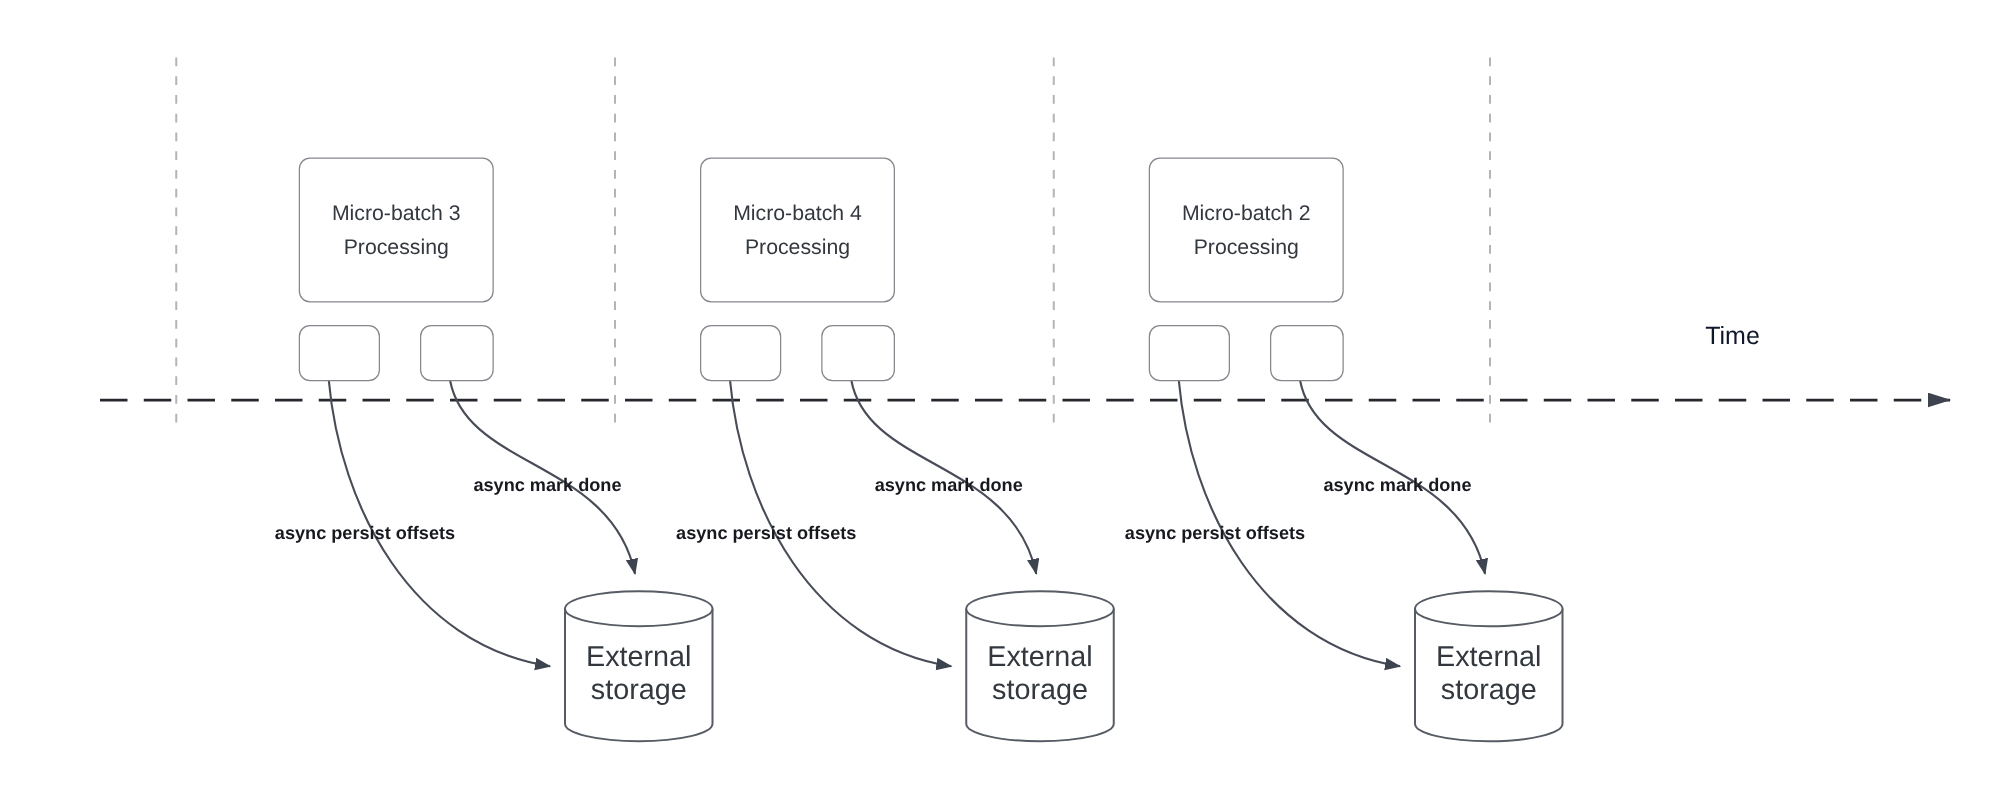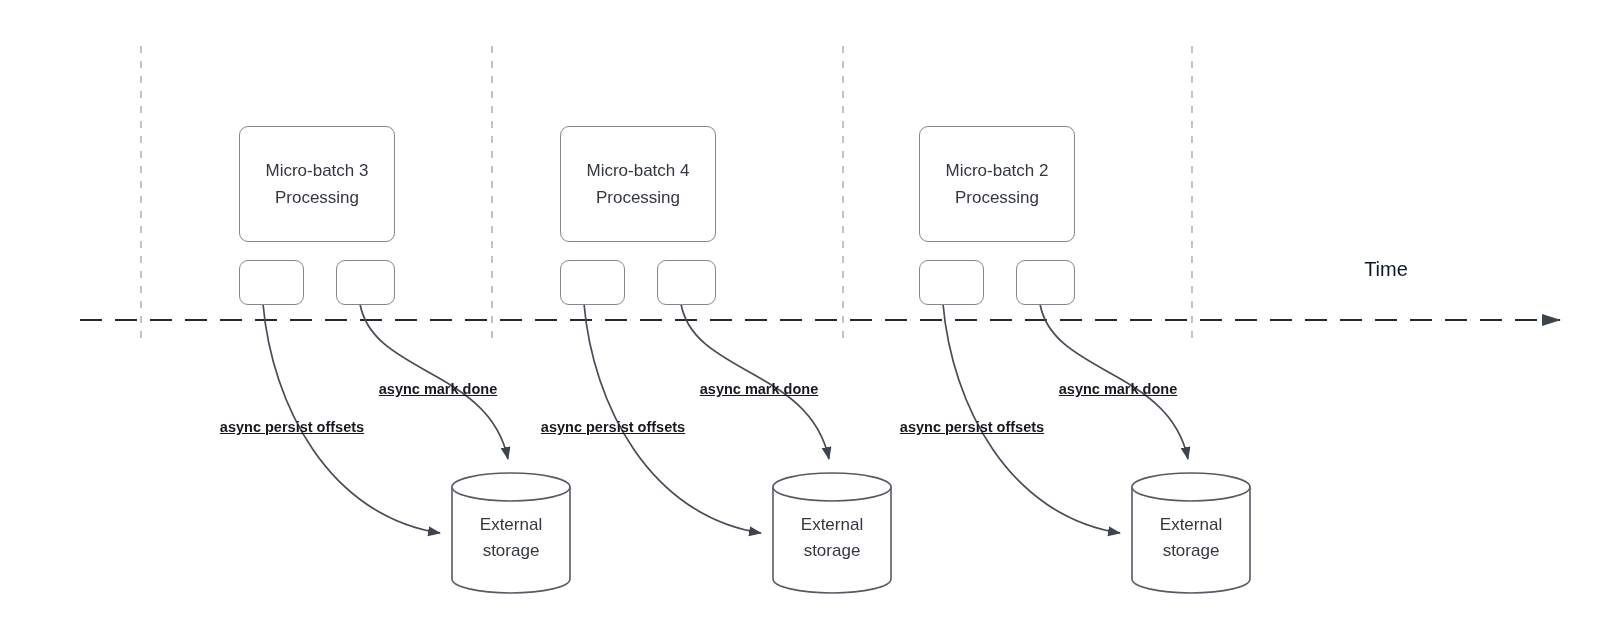--- a/index.html
+++ b/index.html
@@ -30,27 +30,26 @@
     border:1.5px solid #85878d;
     border-radius:9px;
     background:#ffffff;
     box-sizing:border-box;
   }
   .async-label{
     position:absolute;
     text-align:center;
     font-size:14.5px;font-weight:bold;color:#17191f;
     white-space:nowrap;
-    text-decoration:underline;
   }
   .storage-text{
     position:absolute;
     width:118px;
     text-align:center;
-    font-size:17px;line-height:26px;color:#33383f;
+    font-size:23px;line-height:26px;color:#33383f;
   }
   .storage-text span{display:inline-block;width:92px;}
   .time-label{
     position:absolute;
     width:120px;
     text-align:center;
     font-size:20px;color:#0f172a;
   }
 </style>
 </head>

